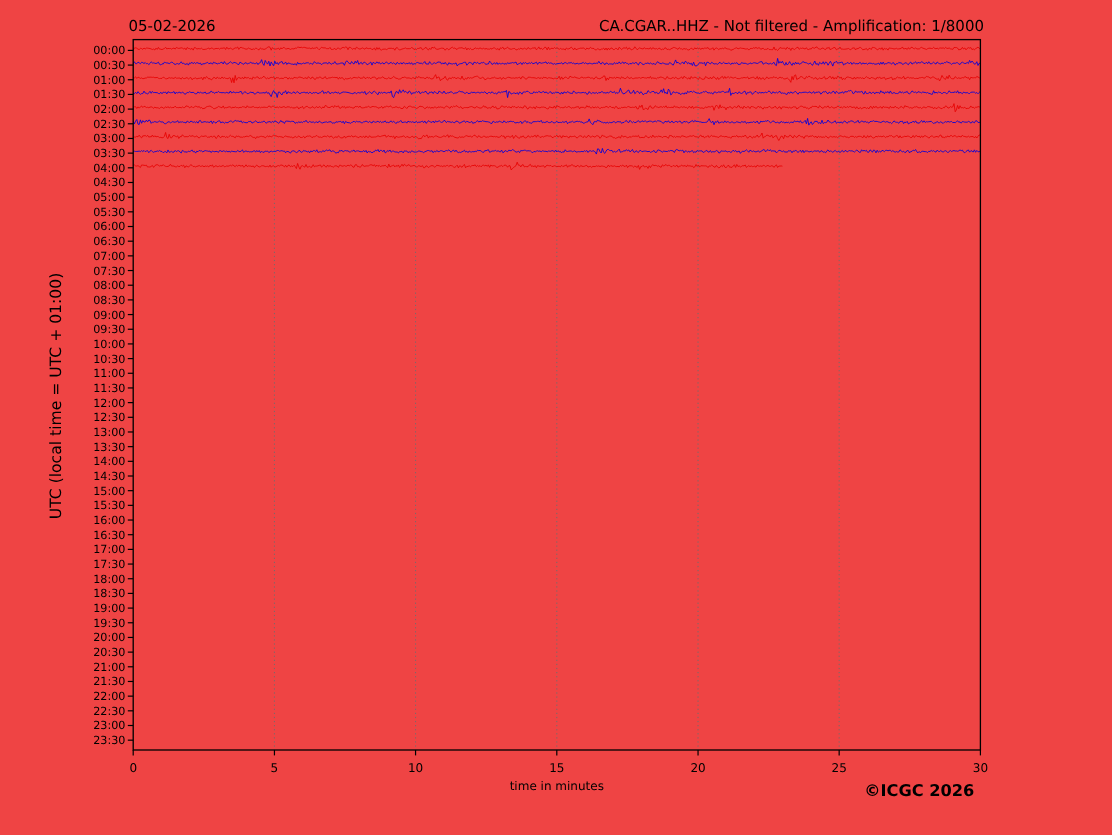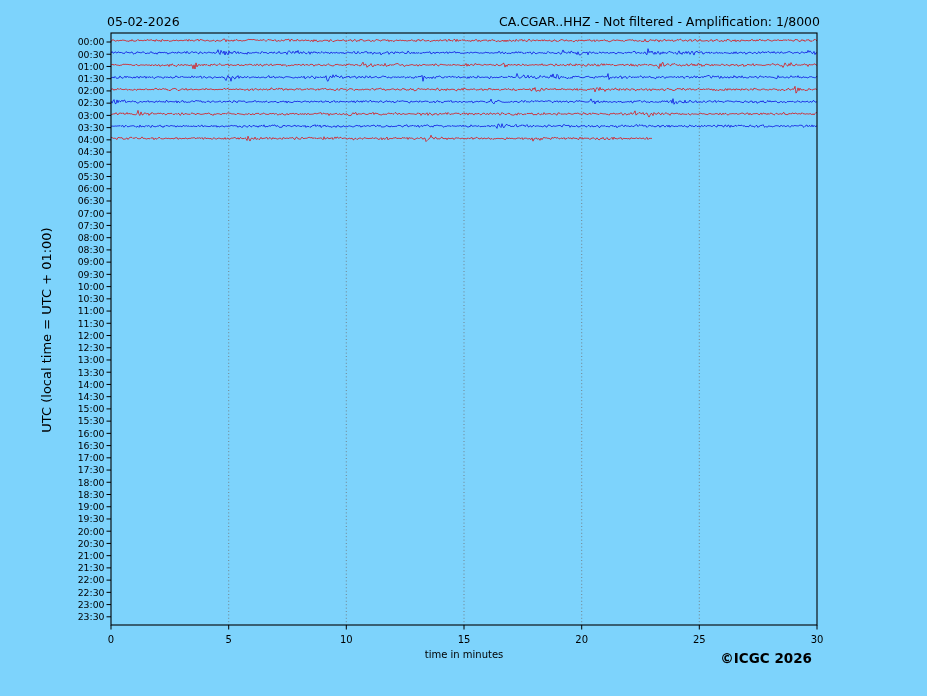--- a/index.html
+++ b/index.html
@@ -1,16 +1,16 @@
 <!DOCTYPE html>
 <html><head>
 <meta charset="utf-8">
 <style>
   html,body { margin:0; padding:0; background:#ffffff; }
-  .page { position:relative; width:927px; height:696px; background:#7dd3fc; overflow:hidden; }
+  .page { position:relative; width:927px; height:696px; background:#ef4444; overflow:hidden; }
   svg text { font-family:"DejaVu Sans", sans-serif; fill:#000000; }
   .hdr        { font-size:12.5px; }
   .ylab       { font-size:13px; }
   .xlab       { font-size:10px; }
   .copy       { font-size:13.5px; font-weight:bold; }
   .ytick-label{ font-size:9.3px; }
   .xtick-label{ font-size:10px; }
   .grid-line  { stroke:#6e6e6e; stroke-width:0.8; stroke-dasharray:1 2.4; fill:none; }
   .plot-border{ fill:none; stroke:#000000; stroke-width:1.1; }
   .tick-mark  { stroke:#000000; stroke-width:1; }

